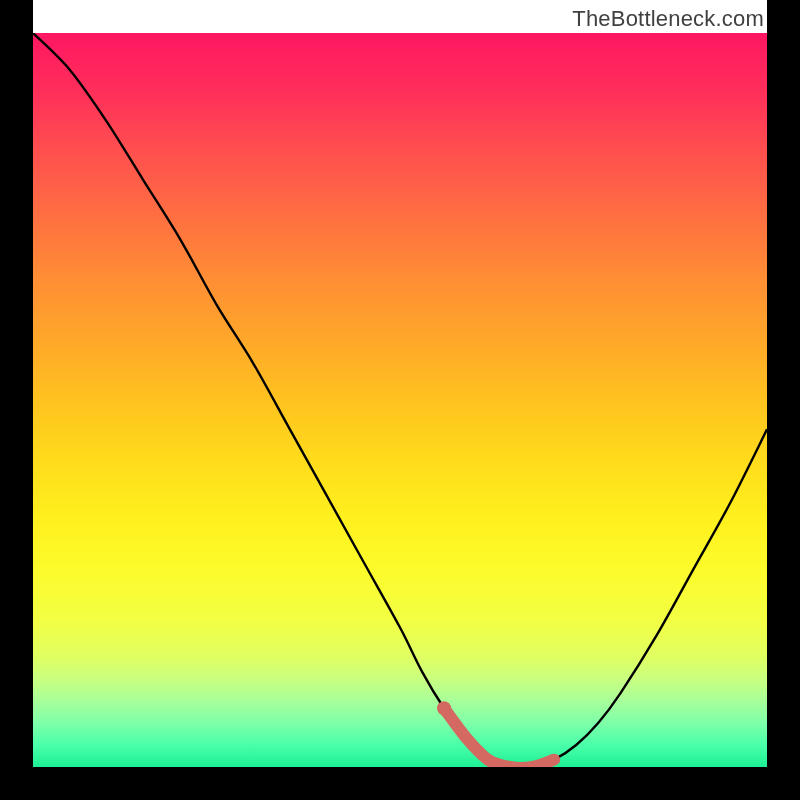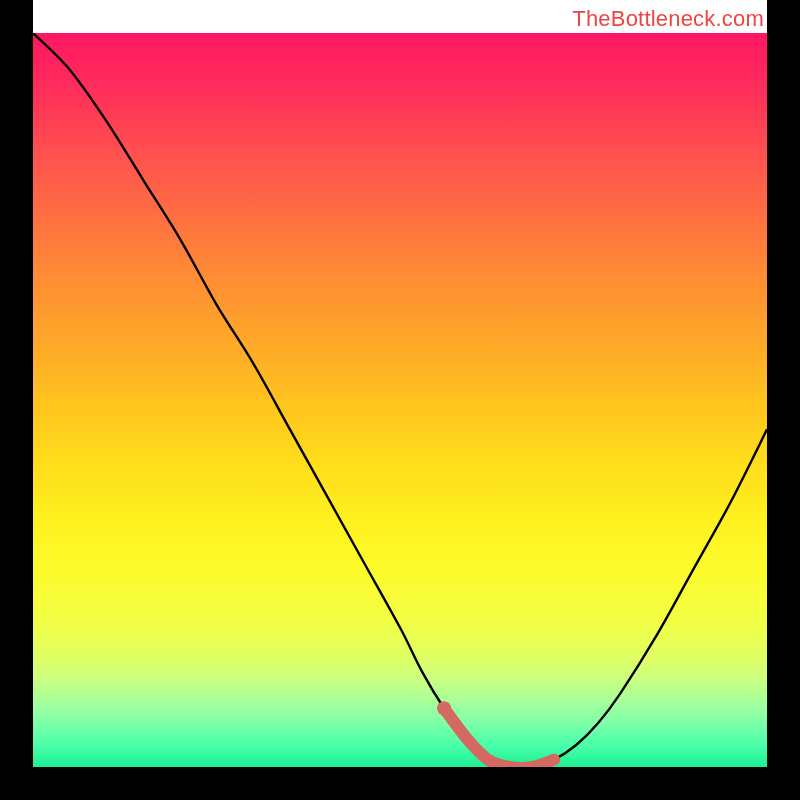--- a/index.html
+++ b/index.html
@@ -33,21 +33,21 @@
       #7effa9 94%,
       #4affa9 97%,
       #1df094 100%
     );
   }
   .top-white { position: absolute; left: 33px; top: 0; width: 734px; height: 33px; background: #fff; }
   .watermark {
     position: absolute;
     top: 6px;
     right: 36px;
-    color: #ef4444;
+    color: #404040;
     font-size: 22px;
     font-weight: 500;
     letter-spacing: 0.2px;
   }
   svg.curve { position: absolute; left: 33px; top: 33px; width: 734px; height: 734px; pointer-events: none; }
   .curve path.main { fill: none; stroke: #000; stroke-width: 2.4; }
   .curve .marker { stroke: #d36960; stroke-width: 12; stroke-linecap: round; fill: none; }
   .curve .dot { fill: #d36960; }
 </style>
 </head>

